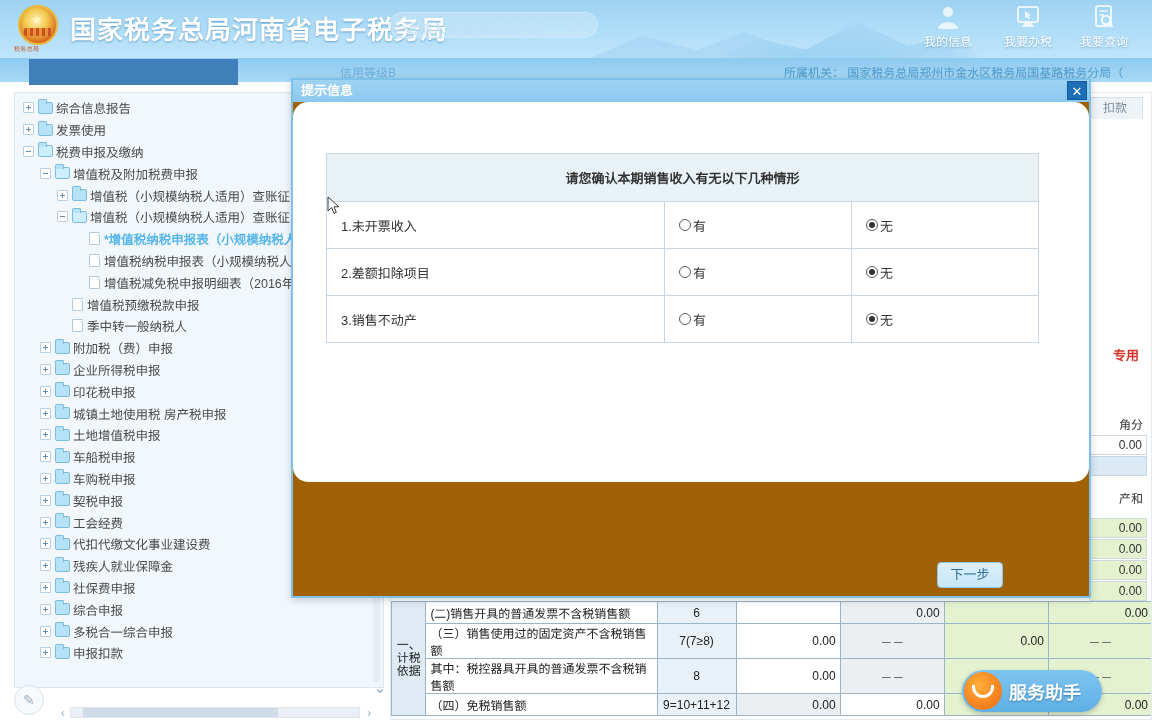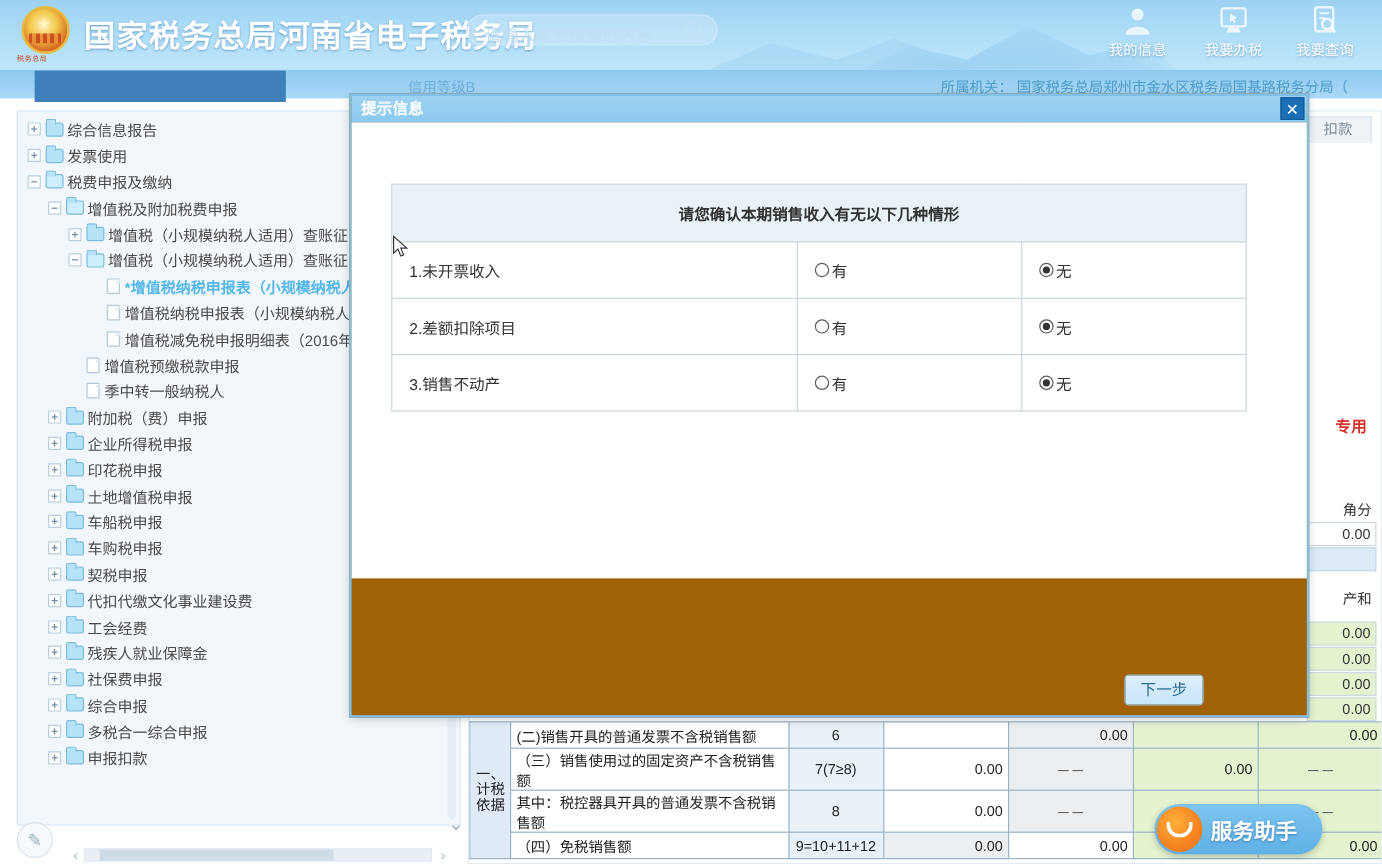--- a/index.html
+++ b/index.html
@@ -232,21 +232,21 @@
   .modal-title {
     height: 22px; background: linear-gradient(180deg,#9ed3f3 0%, #8bc9ef 100%);
     position: relative; color: #ffffff; font-size: 13px; font-weight: bold;
     line-height: 22px; padding-left: 8px;
   }
   .modal-close {
     position: absolute; right: 2px; top: 1px; width: 20px; height: 19px;
     background: #1c6fb5; color: #ffffff; font-size: 13px; font-weight: bold;
     text-align: center; line-height: 19px; border: 1px solid #0f5b9c; cursor: pointer;
   }
-  .modal-body { position: relative; height: 380px; background: #ffffff; }
+  .modal-body { position: relative; height: 380px; background: #ffffff; border-radius: 15px; }
 
   .qtable {
     position: absolute; left: 33px; top: 51px; width: 713px;
     border-collapse: collapse;
   }
   .qtable th {
     border: 1px solid #c9d6df; background: #e8f2f7;
     height: 48px; font-size: 13px; font-weight: bold; color: #333;
   }
   .qtable td {
@@ -484,46 +484,51 @@
           <span class="tlabel">企业所得税申报</span>
         </div>
         <div class="tnode" style="padding-left: 25px;">
           <span class="toggler plus"></span>
           <span class="folder"></span>
           <span class="tlabel">印花税申报</span>
         </div>
         <div class="tnode" style="padding-left: 25px;">
           <span class="toggler plus"></span>
           <span class="folder"></span>
+          <span class="tlabel">城镇土地使用税 房产税申报</span>
+        </div>
+        <div class="tnode" style="padding-left: 25px;">
+          <span class="toggler plus"></span>
+          <span class="folder"></span>
           <span class="tlabel">土地增值税申报</span>
         </div>
         <div class="tnode" style="padding-left: 25px;">
           <span class="toggler plus"></span>
           <span class="folder"></span>
           <span class="tlabel">车船税申报</span>
         </div>
         <div class="tnode" style="padding-left: 25px;">
           <span class="toggler plus"></span>
           <span class="folder"></span>
           <span class="tlabel">车购税申报</span>
         </div>
         <div class="tnode" style="padding-left: 25px;">
           <span class="toggler plus"></span>
           <span class="folder"></span>
           <span class="tlabel">契税申报</span>
         </div>
         <div class="tnode" style="padding-left: 25px;">
           <span class="toggler plus"></span>
           <span class="folder"></span>
+          <span class="tlabel">工会经费</span>
+        </div>
+        <div class="tnode" style="padding-left: 25px;">
+          <span class="toggler plus"></span>
+          <span class="folder"></span>
           <span class="tlabel">代扣代缴文化事业建设费</span>
-        </div>
-        <div class="tnode" style="padding-left: 25px;">
-          <span class="toggler plus"></span>
-          <span class="folder"></span>
-          <span class="tlabel">工会经费</span>
         </div>
         <div class="tnode" style="padding-left: 25px;">
           <span class="toggler plus"></span>
           <span class="folder"></span>
           <span class="tlabel">残疾人就业保障金</span>
         </div>
         <div class="tnode" style="padding-left: 25px;">
           <span class="toggler plus"></span>
           <span class="folder"></span>
           <span class="tlabel">社保费申报</span>

